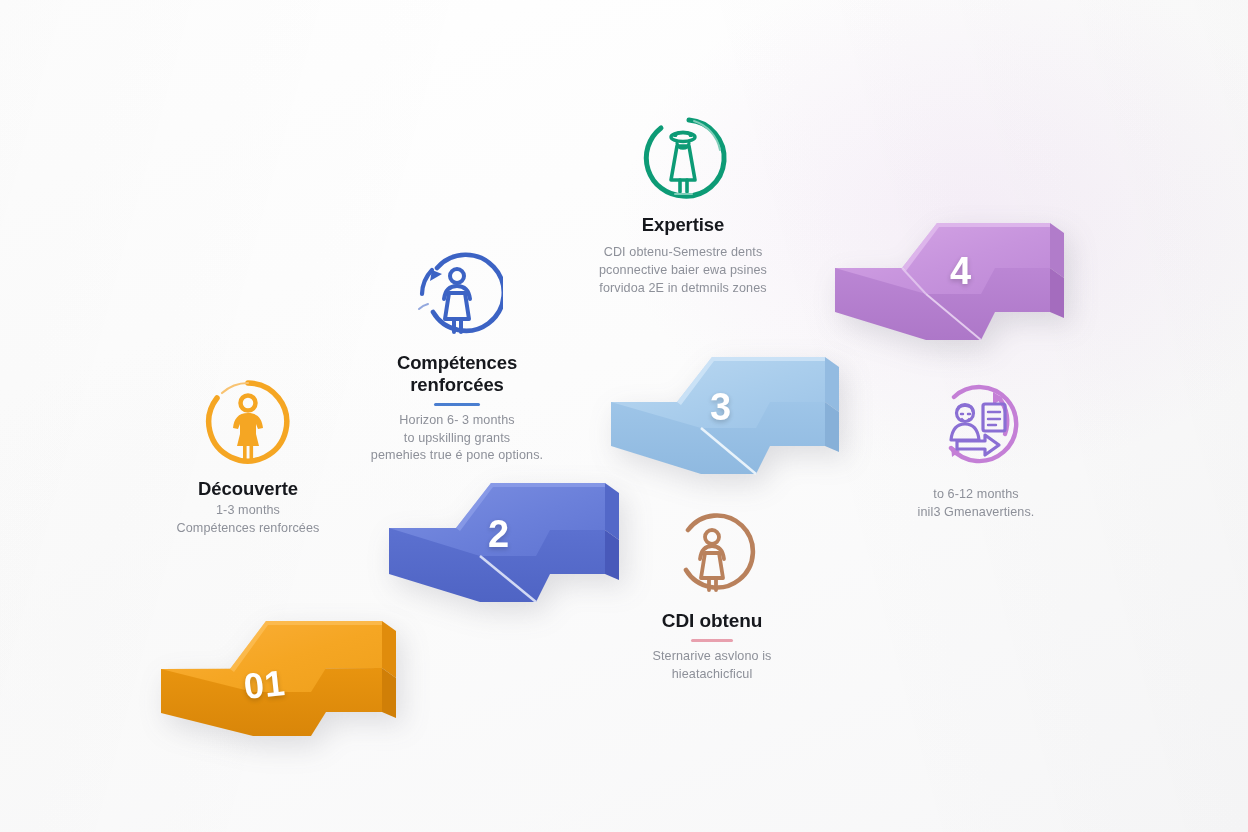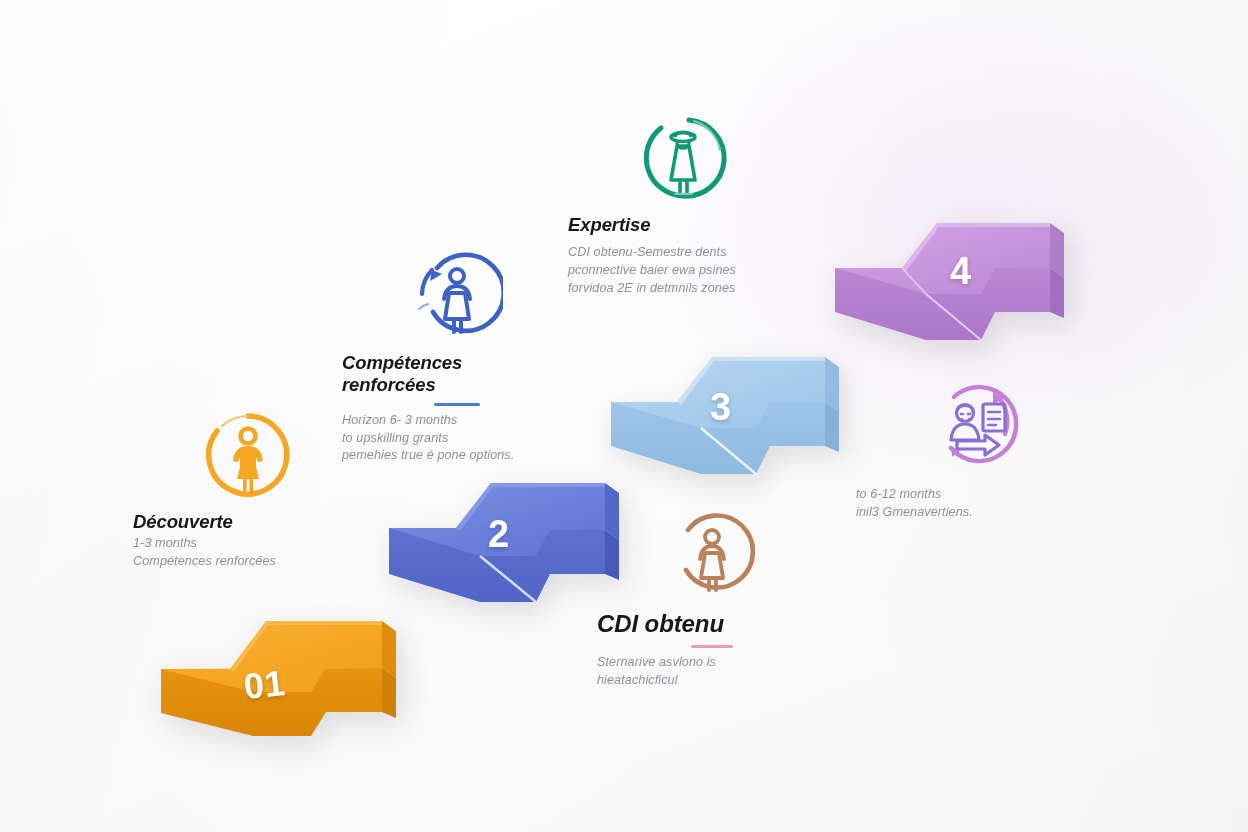--- a/index.html
+++ b/index.html
@@ -48,22 +48,22 @@
     font-weight: 700;
     font-family: "Liberation Sans", sans-serif;
     text-shadow: 0 2px 5px rgba(0,0,0,0.20);
     letter-spacing: 0.5px;
     pointer-events: none;
   }
 
   
   .label-group {
     position: absolute;
+    text-align: center;
     width: 230px;
-    font-style: italic;
   }
   .icon-wrap {
     display: flex;
     justify-content: center;
     align-items: center;
     margin-bottom: 10px;
   }
   .label-title {
     font-size: 18.5px;
     font-weight: 700;
@@ -182,21 +182,21 @@
       <path d="M3,50 L70,50 L105,5 L218,5 L218,50 L163,50 L149,76 L94,76 Z" fill="url(#g4top)"></path>
       <path d="M70,50 L105,5 L218,5 L218,9 L107,9 L74,53 Z" fill="#e4c1ef" opacity="0.7"></path>
       <path d="M218,5 L232,15 L232,60 L218,50 Z" fill="#b17cca"></path>
       <path d="M218,50 L232,60 L232,100 L218,94 Z" fill="#a46cbe"></path>
       <path d="M94,76 L149,122" stroke="#f4e6fa" stroke-width="2" fill="none" opacity="0.75"></path>
       <path d="M70,50 L94,76" stroke="#f4e6fa" stroke-width="2" fill="none" opacity="0.55"></path>
     </svg>
     <div class="step-number" style="left:118px; top:32px; font-size:38px;">4</div>
   </div>
 
-  <div class="label-group" style="left:133px; top:409px;">
+  <div class="label-group" style="left:133px; top:376px;">
     <div class="icon-wrap">
       <svg width="92" height="92" viewBox="0 0 92 92">
         <path d="M46,7 A39,39 0 1,1 15,22" fill="none" stroke="#f5a623" stroke-width="5.5" stroke-linecap="round"></path>
         <path d="M20,17 A39,39 0 0,1 46,7" fill="none" stroke="#f8c372" stroke-width="2.2" stroke-linecap="round"></path>
         <circle cx="46" cy="27" r="7.5" fill="none" stroke="#f5a623" stroke-width="4.5"></circle>
         <path d="M46,37 C36,37 32,43 31,52 L36,53 L38,48 L38,58 L54,58 L54,48 L56,53 L61,52
                  C60,43 56,37 46,37 Z" fill="#f5a623"></path>
         <path d="M38,58 L54,58 L57,70 L35,70 Z" fill="#f5a623"></path>
         <rect x="41" y="70" width="3.6" height="14" fill="#f5a623"></rect>
         <rect x="47.5" y="70" width="3.6" height="14" fill="#f5a623"></rect>
@@ -262,21 +262,21 @@
   <div class="label-group" style="left:597px; top:512px;">
     <div class="icon-wrap">
       <svg width="88" height="88" viewBox="0 0 88 88">
         <path d="M20,18 A36,36 0 1,1 18,58" fill="none" stroke="#b9815c" stroke-width="4.6" stroke-linecap="round"></path>
         <circle cx="44" cy="25" r="7" fill="none" stroke="#b9815c" stroke-width="3.8"></circle>
         <path d="M44,34 C37,34 33,39 32,47 M44,34 C51,34 55,39 56,47" fill="none" stroke="#b9815c" stroke-width="3.8" stroke-linecap="round"></path>
         <path d="M37,41 L51,41 L55,66 L33,66 Z" fill="none" stroke="#b9815c" stroke-width="3.8" stroke-linejoin="round"></path>
         <path d="M41,66 L41,78 M48,66 L48,78" stroke="#b9815c" stroke-width="3.8" stroke-linecap="round"></path>
       </svg>
     </div>
-    <div class="label-title" style="font-size:24px;">CDI obtenu</div>
+    <div class="label-title" style="font-size:19px;">CDI obtenu</div>
     <div class="divider" style="background:#e8a0ae; width:42px; height:2.6px;"></div>
     <div class="label-desc">
       <div>Sternarive asvlono is</div>
       <div>hieatachicficul</div>
     </div>
   </div>
 
   <div class="label-group" style="left:856px; top:378px; width:240px;">
     <div class="icon-wrap">
       <svg width="98" height="98" viewBox="0 0 98 98">

